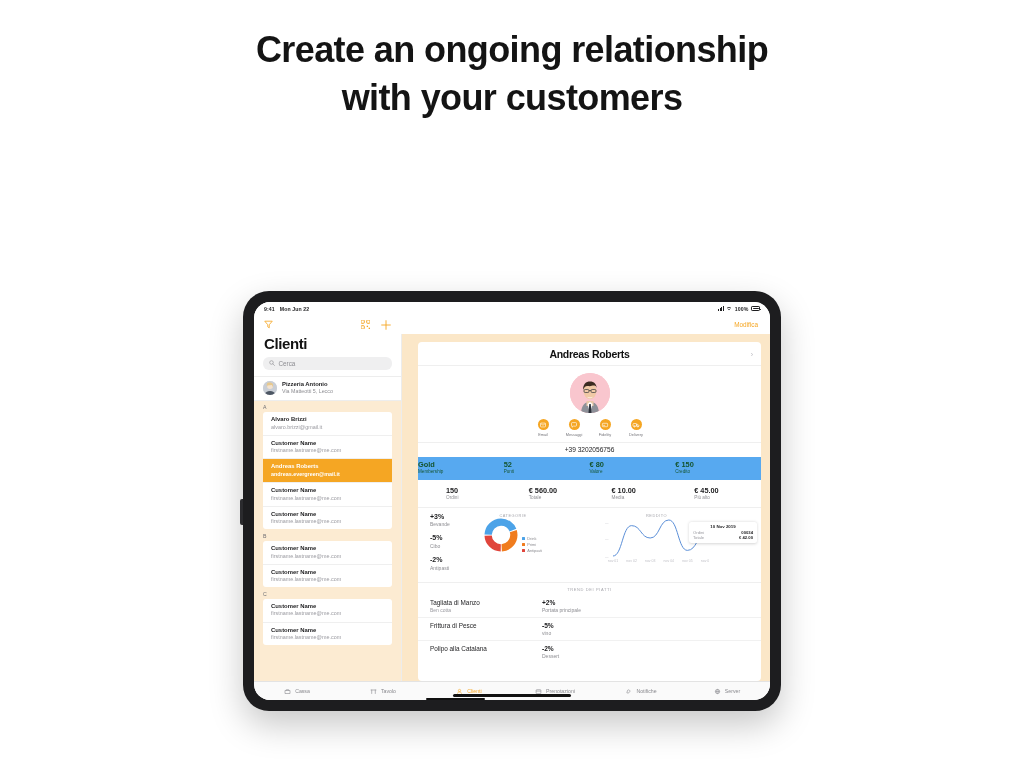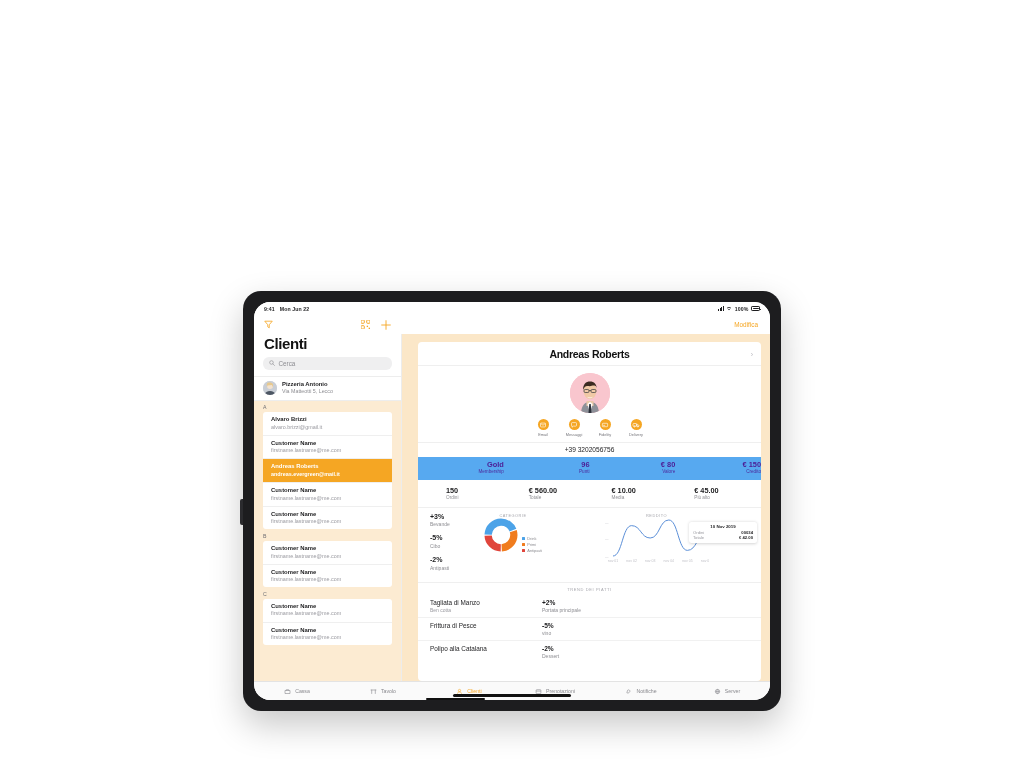--- a/index.html
+++ b/index.html
@@ -16,21 +16,21 @@
     margin-top:62px;line-height:1.1;
   }
   .h-sub{
     font-size:36px;font-weight:bold;color:#141414;letter-spacing:-0.6px;
     margin-top:26px;line-height:1.32;
   }
 
   
   .device{
     position:absolute;left:243px;top:291px;width:538px;height:420px;
-    background:#1d1d1f;border-radius:18px;
+    background:#1d1d1f;border-radius:26px;
     box-shadow:0 14px 34px rgba(0,0,0,0.22);
   }
   .device:before{ 
     content:"";position:absolute;left:-3px;top:208px;width:3px;height:26px;
     background:#2b2b2e;border-radius:2px 0 0 2px;
   }
   .screen{
     position:absolute;left:11px;top:11px;width:516px;height:398px;
     background:#ffffff;border-radius:16px;overflow:hidden;
     display:flex;flex-direction:column;
@@ -121,21 +121,21 @@
              background:#F9C6CE;overflow:hidden;position:relative;}
   .actions{display:flex;justify-content:center;gap:11px;margin:6px 0 5px;}
   .act{text-align:center;width:20px;}
   .act .bub{width:11px;height:11px;border-radius:50%;background:#F5A623;margin:0 auto 1.5px;
             display:flex;align-items:center;justify-content:center;}
   .act .lbl{font-size:3.9px;color:#77777d;}
   .phone{text-align:center;font-size:6.6px;color:#1d1d1f;padding:3px 0 4px;
          border-top:0.5px solid #efefef;}
 
   .memberbar{background:#57A9F0;display:flex;padding:4px 0 5px;}
-  .mb{flex:1;text-align:right;color:#4c1d95;line-height:1.2;}
+  .mb{flex:1;text-align:left;color:#14532d;line-height:1.2;}
   .mb .v{font-size:7.4px;font-weight:bold;}
   .mb .k{font-size:4.6px;opacity:0.94;}
 
   .statsrow{display:flex;padding:6px 0 6px 12px;border-bottom:0.5px solid #efefef;}
   .st{flex:1;line-height:1.25;margin-left:16px;}
   .st .v{font-size:7.3px;font-weight:bold;color:#1d1d1f;}
   .st .k{font-size:4.7px;color:#8d8d92;}
 
   .midzone{display:flex;padding:5px 0 4px;flex:0 0 auto;}
   .deltas{width:52px;flex:0 0 52px;padding-left:12px;box-sizing:border-box;}
@@ -175,20 +175,24 @@
   .tab{flex:1;display:flex;align-items:center;justify-content:center;gap:4px;
        font-size:5.2px;color:#8a8a8f;}
   .tab.active{color:#F5A623;}
   .tab-underline{position:absolute;bottom:0;left:33.33%;width:11.4%;height:1.6px;
                  background:#111;border-radius:2px;}
 </style>
 </head>
 <body>
 
 <div class="headings">
+  <div class="h-sub">
+    <div>Create an ongoing relationship</div>
+    <div>with your customers</div>
+  </div>
 </div>
 
 <div class="device">
 <div class="screen">
 
   <div class="statusbar">
     <div class="sb-left">
       <span>9:41</span>
       <span>Mon Jun 22</span>
     </div>
@@ -384,21 +388,21 @@
             </div>
 
         <div class="phone">+39 3202056756</div>
 
         <div class="memberbar" id="member-bar">
               <div class="mb">
                 <div class="v">Gold</div>
                 <div class="k">Membership</div>
               </div>
               <div class="mb">
-                <div class="v">96</div>
+                <div class="v">52</div>
                 <div class="k">Punti</div>
               </div>
               <div class="mb">
                 <div class="v">€ 80</div>
                 <div class="k">Valore</div>
               </div>
               <div class="mb">
                 <div class="v">€ 150</div>
                 <div class="k">Credito</div>
               </div>

